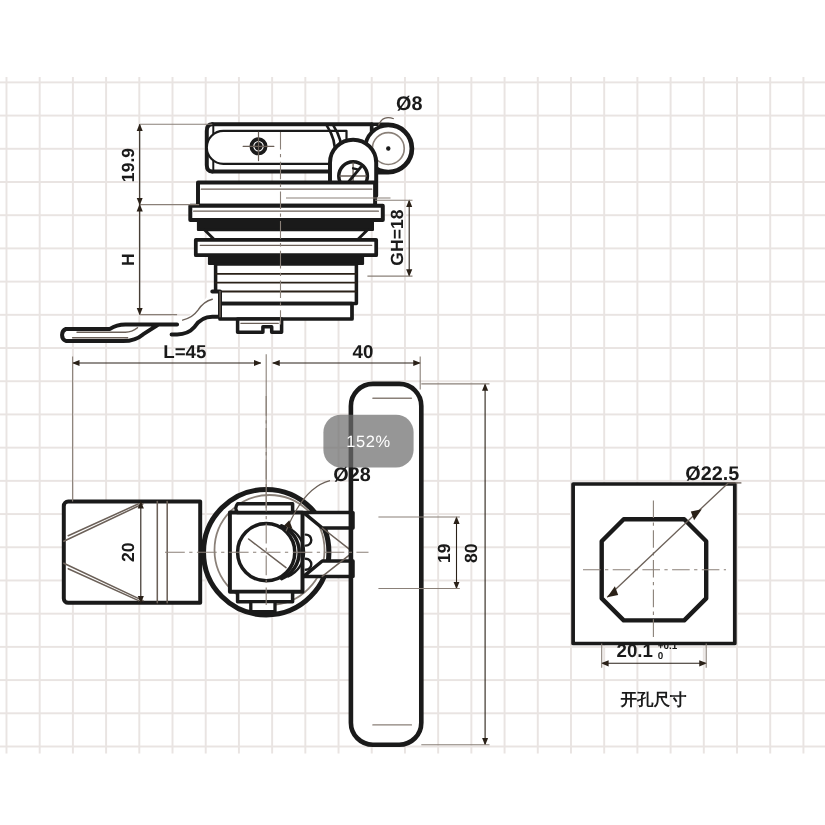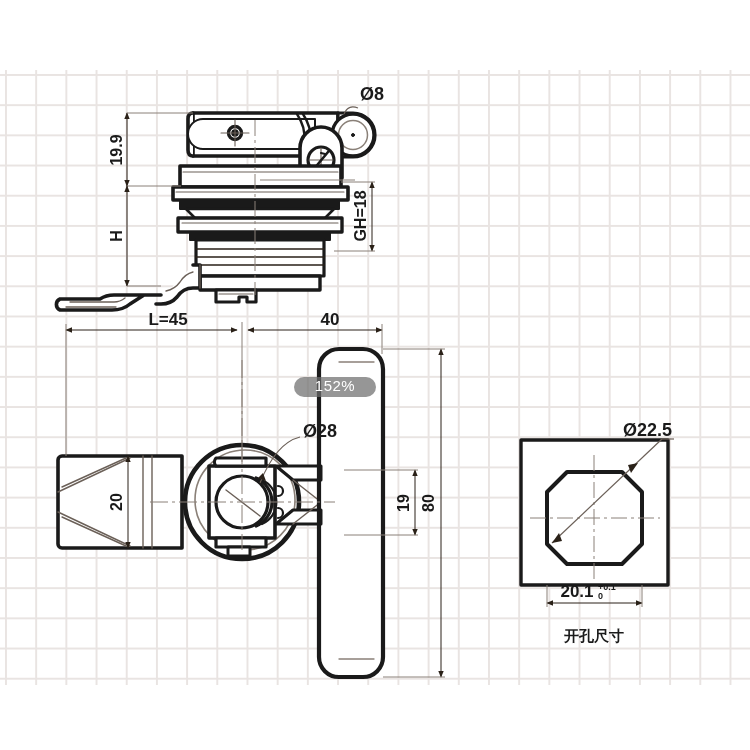--- a/index.html
+++ b/index.html
@@ -17,24 +17,24 @@
     background-color:#ffffff;
     background-image:
       linear-gradient(to right, #e9e4e2 1.6px, transparent 1.6px),
       linear-gradient(to bottom, #e9e4e2 1.6px, transparent 1.6px);
     background-size:30.2px 30.2px;
     background-position:5px 4px;
   }
   #drawing{position:absolute;left:0;top:0;width:750px;height:750px;}
   
   #zoom-badge{
-    position:absolute;left:294px;top:377px;width:82px;height:20px;
+    position:absolute;left:294px;top:377px;width:82px;height:48px;
     border-radius:16px;background:rgba(109,109,109,0.72);
     color:#ffffff;font-size:15px;letter-spacing:.5px;
-    display:flex;align-items:flex-start;justify-content:center;
+    display:flex;align-items:center;justify-content:center;
     user-select:none;
   }
 </style>
 </head>
 <body>
 
 <div id="sheet">
 
   <div id="grid"></div>
 

